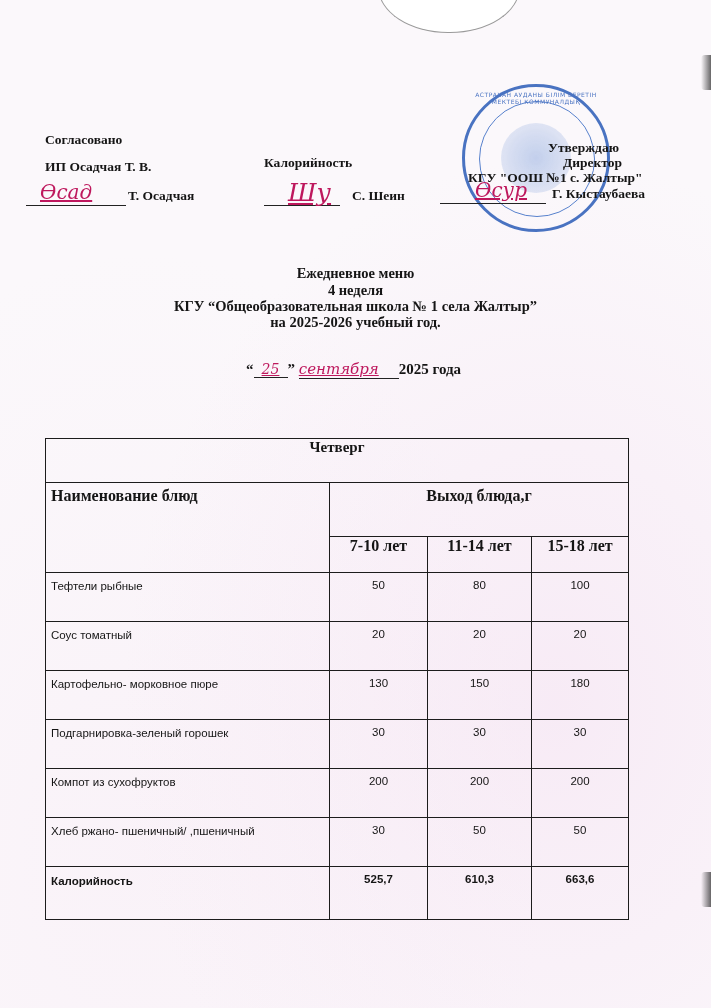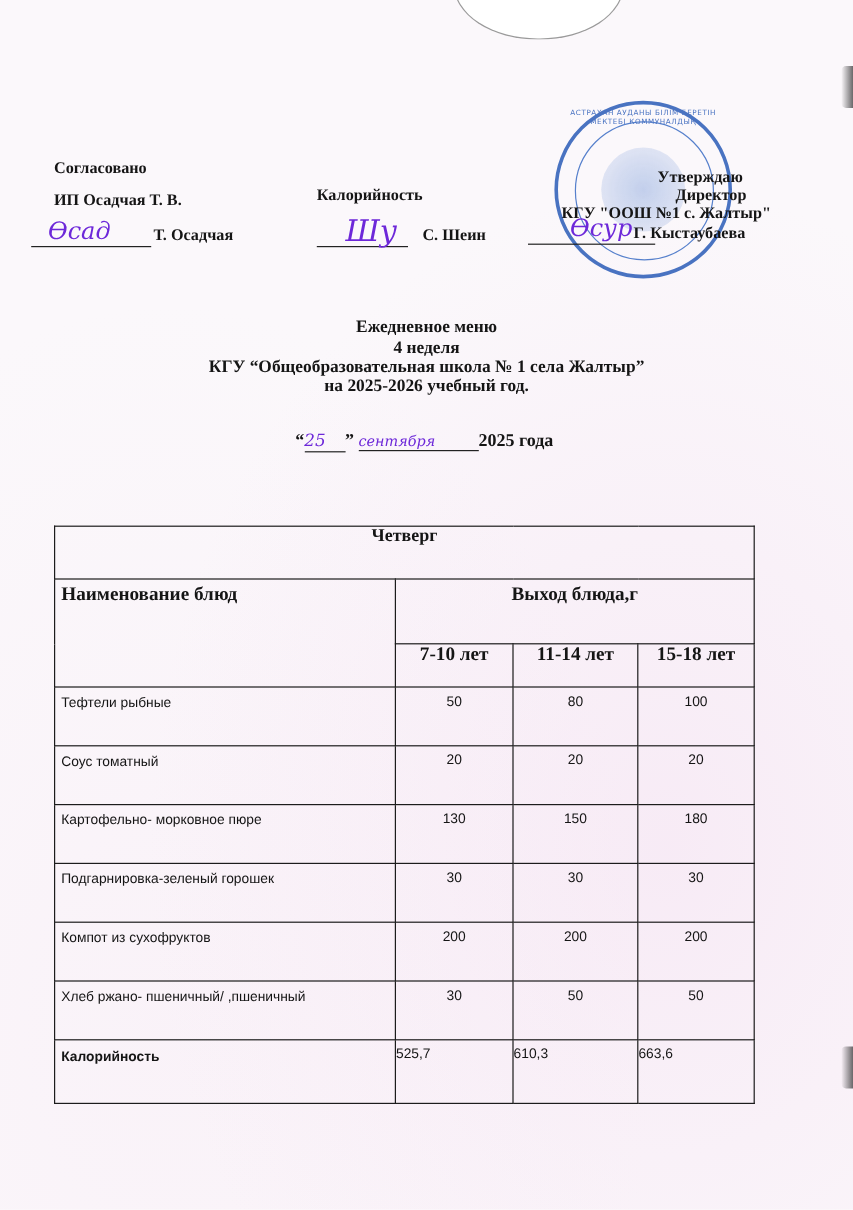--- a/index.html
+++ b/index.html
@@ -24,21 +24,21 @@
     .edge-shadow {
       position: absolute; right: 0; top: 55px; width: 10px; height: 35px;
       background: linear-gradient(to right, rgba(0,0,0,0), rgba(40,40,40,0.7));
       border-radius: 4px 0 0 4px;
     }
     .edge-shadow.bottom { top: 872px; }
     .abs { position: absolute; white-space: nowrap; }
     .hdr-text { font-size: 13.5px; font-weight: bold; line-height: 16px; }
 
     .sig-line { position: absolute; height: 1px; background: #222; }
-    .scribble { position: absolute; font-family: "DejaVu Serif", serif; font-style: italic; color: #6d28d9; }
+    .scribble { position: absolute; font-family: "DejaVu Serif", serif; font-style: italic; color: #be185d; text-decoration: underline; }
 
     .stamp {
       position: absolute; left: 462px; top: 84px; width: 148px; height: 148px; border-radius: 50%;
       border: 3px solid #2b5cb8; box-sizing: border-box; opacity: 0.85;
     }
     .stamp-inner {
       position: absolute; left: 14px; top: 14px; width: 114px; height: 114px; border-radius: 50%;
       border: 1.5px solid #3a6cc4;
     }
     .stamp-core {
@@ -64,21 +64,21 @@
     .row-day td { height: 43px; text-align: center; vertical-align: middle; font-weight: bold; font-size: 15px; font-family: "Liberation Serif", serif; }
     .row-head td { height: 49px; font-weight: bold; font-size: 16px; }
     .row-head td.name { padding: 4px 0 0 5px; }
     .row-head td.yield { text-align: center; padding-top: 4px; }
     .row-age td { height: 35px; font-weight: bold; font-size: 16px; text-align: center; vertical-align: middle; }
     .row-dish td { height: 41px; font-family: "Liberation Sans", sans-serif; font-size: 11.5px; }
     .row-dish td.name { padding: 7px 0 0 5px; }
     .row-dish td.val { text-align: center; padding-top: 6px; }
     .row-total td { height: 44px; font-family: "Liberation Sans", sans-serif; font-size: 11.5px; }
     .row-total td.name { padding: 8px 0 0 5px; font-weight: bold; }
-    .row-total td.val { padding-top: 6px; }
+    .row-total td.val { text-align: center; padding-top: 6px; font-weight: bold; }
   </style>
 </head>
 <body>
 
 <div class="paper-tint"></div>
 <div class="staple-hole"></div>
 <div class="edge-shadow"></div>
 <div class="edge-shadow bottom"></div>
 
 <div>
@@ -101,31 +101,31 @@
   <div class="stamp-core"></div>
   <div class="stamp-text">АСТРАХАН АУДАНЫ БІЛІМ БЕРЕТІН МЕКТЕБІ КОММУНАЛДЫҚ</div>
 </div>
 
 <div>
   <div class="abs hdr-text" style="left:548px; top:140px;">Утверждаю</div>
   <div class="abs hdr-text" style="left:563px; top:155px;text-align:center;">Директор</div>
   <div class="abs hdr-text" style="left:468px; top:170px;">КГУ "ООШ №1 с. Жалтыр"</div>
   <div class="sig-line" style="left:440px; top:203px; width:106px;"></div>
   <div class="scribble abs" style="left:475px; top:178px; font-size:20px;">Ѳсур</div>
-  <div class="abs hdr-text" style="left:528px; top:186px;">Г. Кыстаубаева</div>
+  <div class="abs hdr-text" style="left:552px; top:186px;">Г. Кыстаубаева</div>
 </div>
 
 <div class="title-block" style="top:265px;">Ежедневное меню</div>
 <div class="title-block" style="top:282px;">4 неделя</div>
 <div class="title-block" style="top:298px;">КГУ “Общеобразовательная школа № 1 села Жалтыр”</div>
 <div class="title-block" style="top:314px;">на 2025-2026 учебный год.</div>
 
 <div class="abs" style="left:246px; top:360px; font-size:15px; font-weight:bold;">
-  <span>“</span><span class="scribble" style="position:static; display:inline-block; width:34px; border-bottom:1px solid #222; font-weight:normal; font-size:14px;">25</span><span>”</span>
-  <span class="scribble" style="position:static; display:inline-block; width:100px; border-bottom:1px solid #222; text-align:left; font-weight:normal; font-size:12px;">сентября</span><span>2025 года</span>
+  <span>“</span><span class="scribble" style="position:static; display:inline-block; width:34px; border-bottom:1px solid #222; text-align:center; font-weight:normal; font-size:14px;">25</span><span>”</span>
+  <span class="scribble" style="position:static; display:inline-block; width:100px; border-bottom:1px solid #222; text-align:left; font-weight:normal; font-size:15px;">сентября</span><span>2025 года</span>
 </div>
 
 <table class="menu">
   <colgroup>
     <col class="c-name">
       <col class="c-a">
       <col class="c-b">
       <col class="c-c">
   </colgroup>
   <tbody>

